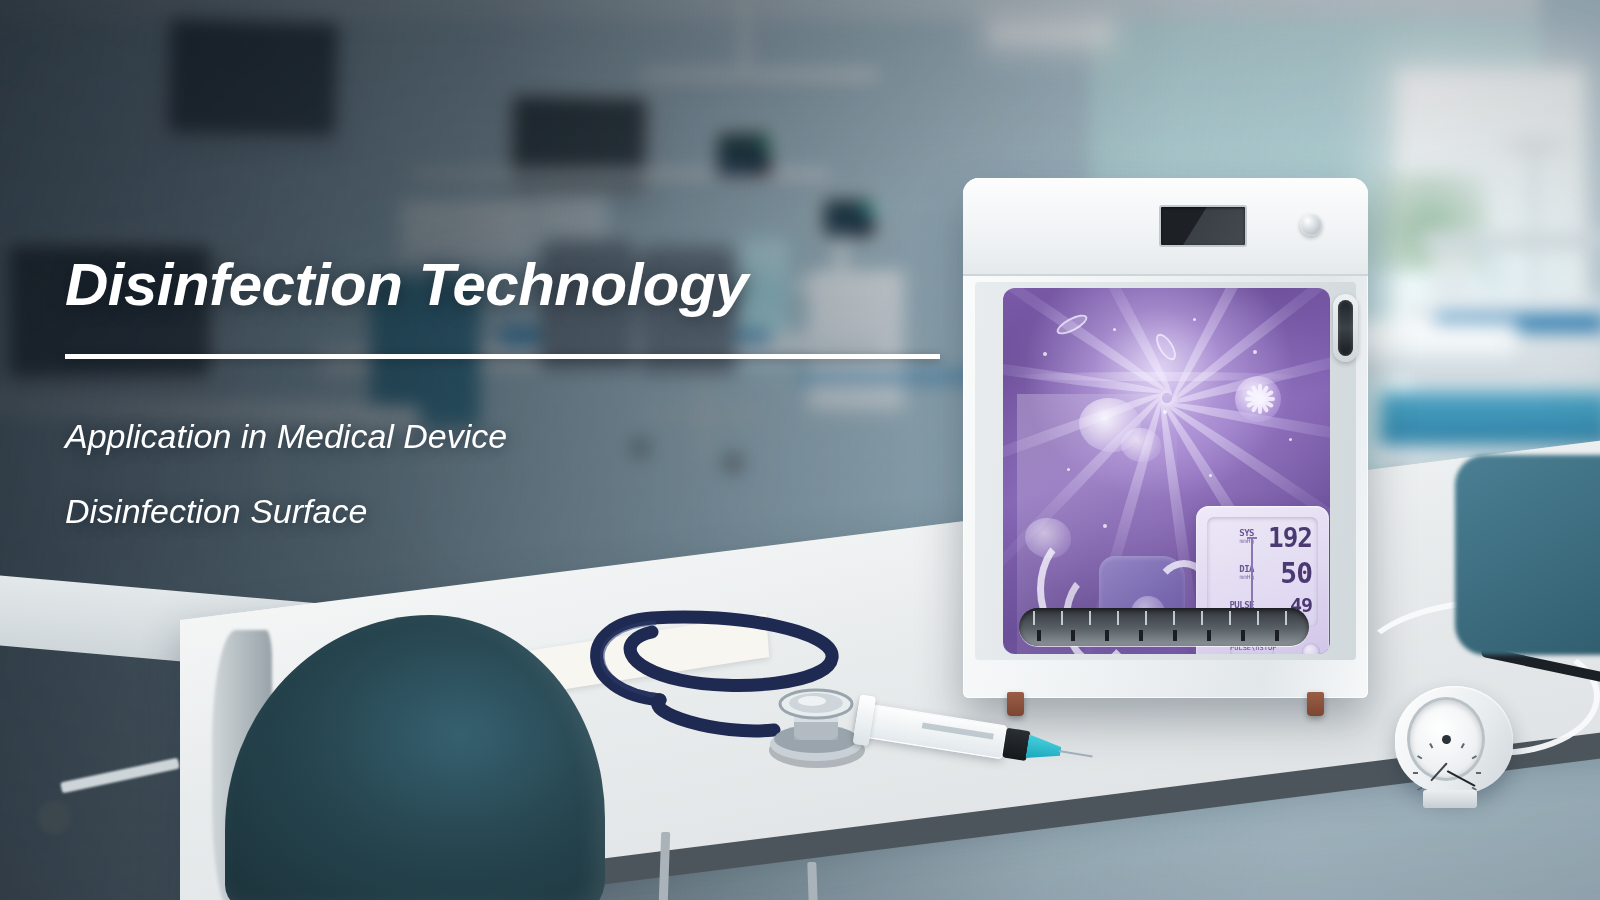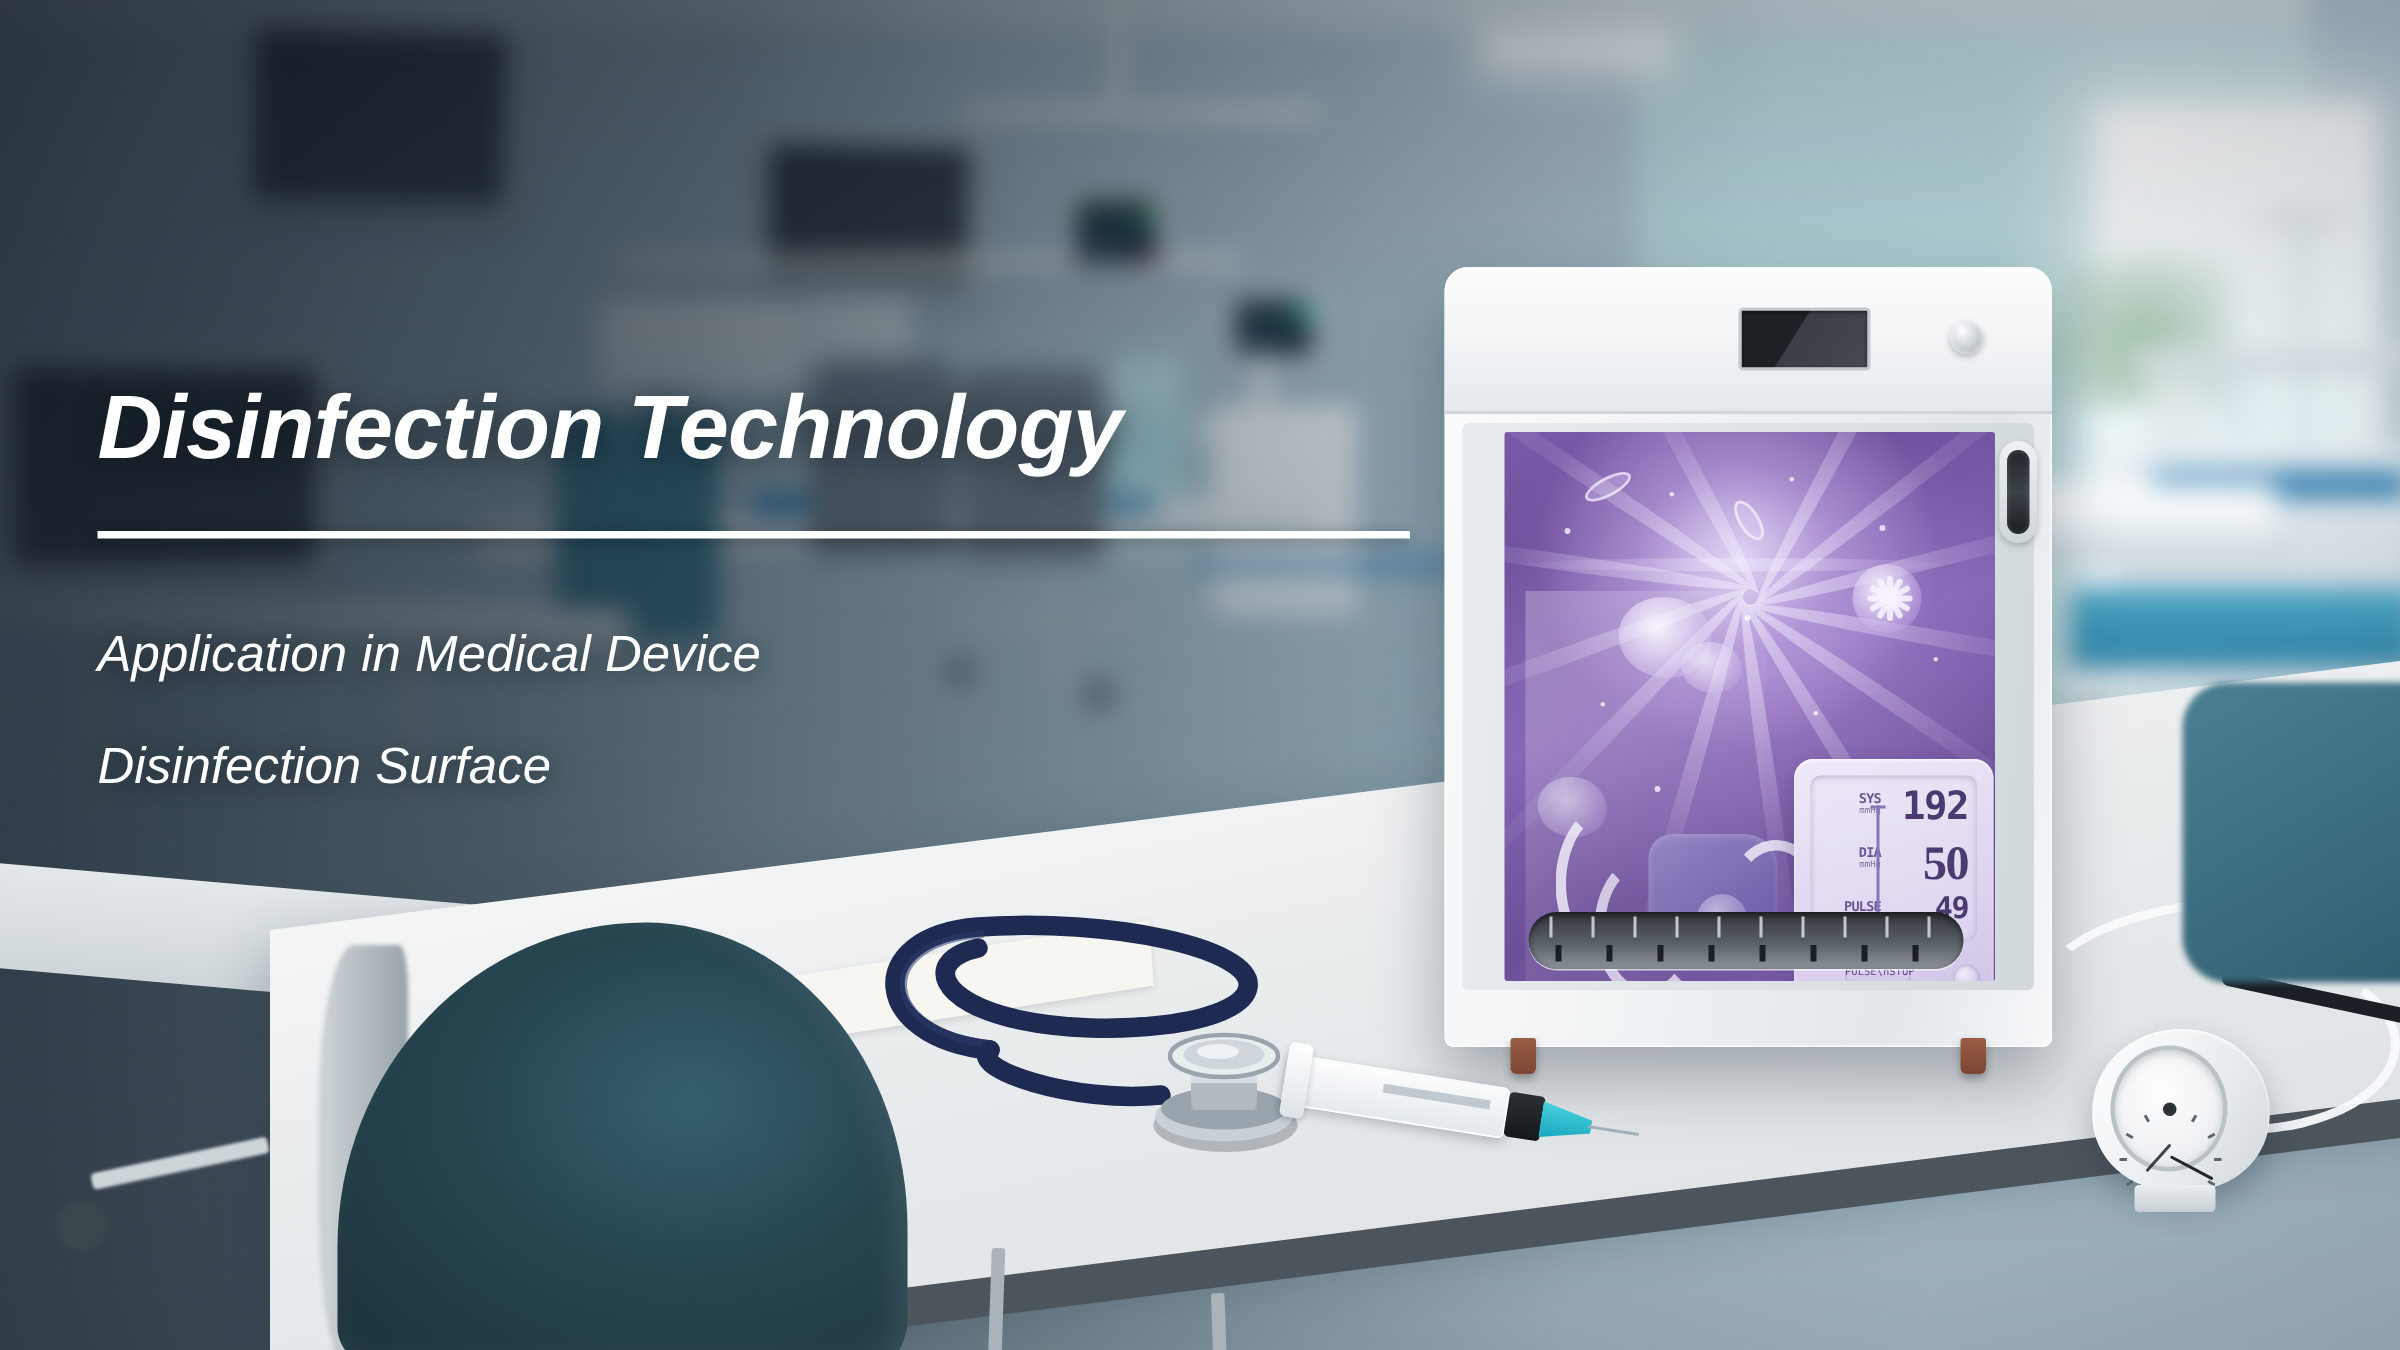--- a/index.html
+++ b/index.html
@@ -89,21 +89,21 @@
   .cab-display{ position:absolute; left:196px; top:27px; width:88px; height:42px;
      border-radius:3px; border:2px solid #c3cace;
      background:linear-gradient(122deg,#1d2126 0%,#1d2126 42%,#3a4046 43%,#43494f 100%);
      box-shadow:inset 0 1px 3px rgba(0,0,0,.6); }
   .cab-knob{ position:absolute; left:337px; top:36px; width:22px; height:22px; border-radius:50%;
      background:radial-gradient(circle at 35% 30%,#ffffff,#c9d1d6 55%,#98a3aa 100%);
      box-shadow:0 2px 4px rgba(0,0,0,.25), inset 0 0 3px rgba(255,255,255,.9); }
 
   .cab-doorframe{ position:absolute; left:12px; top:104px; width:381px; height:378px;
      background:linear-gradient(95deg,#e8ecee,#d2d9dd); border-radius:4px; padding:6px 26px 6px 28px; }
-  .cab-glass{ position:relative; width:100%; height:100%; overflow:hidden; border-radius:2px;
+  .cab-glass{ position:relative; width:100%; height:100%; overflow:hidden; border-radius:12px;
      background:linear-gradient(160deg,#7a5aa8 0%,#6d4f9b 18%,#8364b4 45%,#6b4f98 72%,#7e60ae 100%);padding-left:39px; }
   .uv-core{ position:absolute; left:-10%; top:-18%; width:120%; height:120%;
      background:
        radial-gradient(ellipse 52% 44% at 48% 34%, rgba(232,222,250,.92) 0%, rgba(196,172,232,.55) 32%, rgba(130,98,184,0) 66%),
        radial-gradient(ellipse 70% 60% at 50% 50%, rgba(176,146,214,.55), rgba(110,80,160,0) 70%); }
   .ray{ position:absolute; left:50%; top:30%; transform-origin:0 0;
      width:300px; height:11px; border-radius:50%;
      background:linear-gradient(90deg, rgba(245,240,255,.55), rgba(220,205,248,.12) 55%, rgba(200,180,240,0)); }
   .spore{ position:absolute; border-radius:50%; background:rgba(255,255,255,.75); }
   .rod{ position:absolute; border-radius:50%;
@@ -390,21 +390,21 @@
             <div class="bp-lab" style="top:48px;">
               <b>DIA</b>
               <s>mmHg</s>
             </div>
             <div class="bp-lab" style="top:84px;">
               <b>PULSE</b>
               <s>/min</s>
             </div>
             <div class="bp-bar"></div>
             <div class="bp-num" style="top:6px;font-size:26px;">192</div>
-            <div class="bp-num" style="top:40px;font-size:32px;font-family:Liberation Serif, serif;">50</div>
+            <div class="bp-num" style="top:40px;font-size:28px;">50</div>
             <div class="bp-num" style="top:76px;font-size:20px;">49</div>
           </div>
           <div class="bp-btn">
             <span>PULSE\nSTOP</span>
           </div>
           <div class="bp-round"></div>
         </div>
 
         <div class="cab-glare"></div>
         <span></span>

